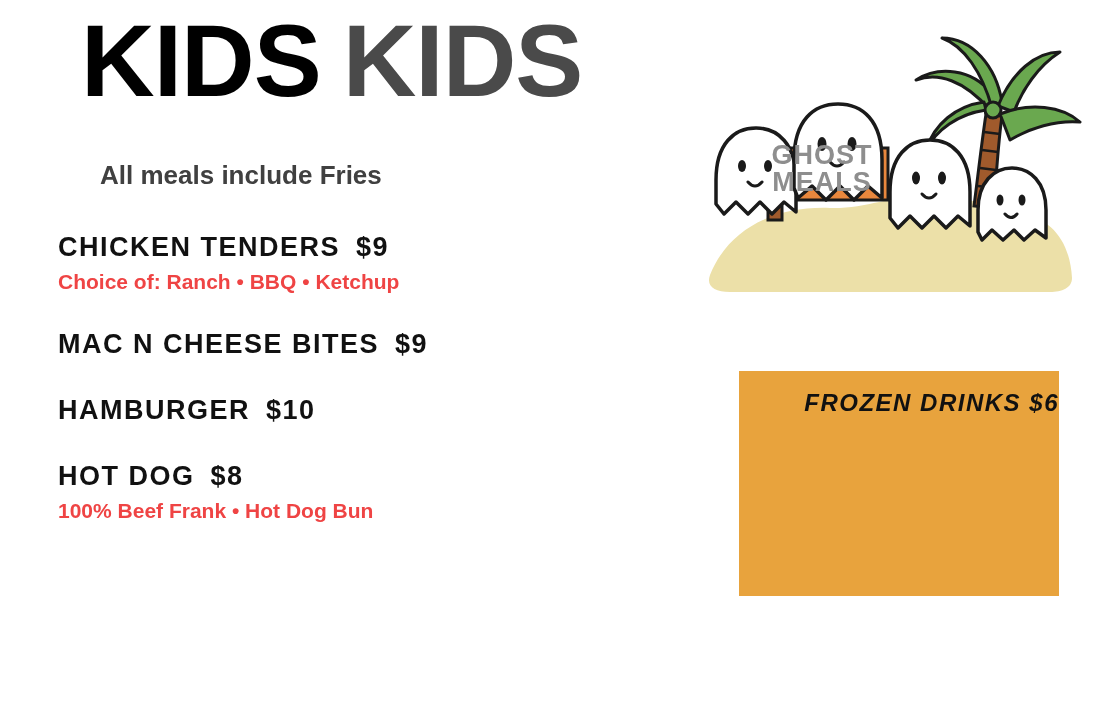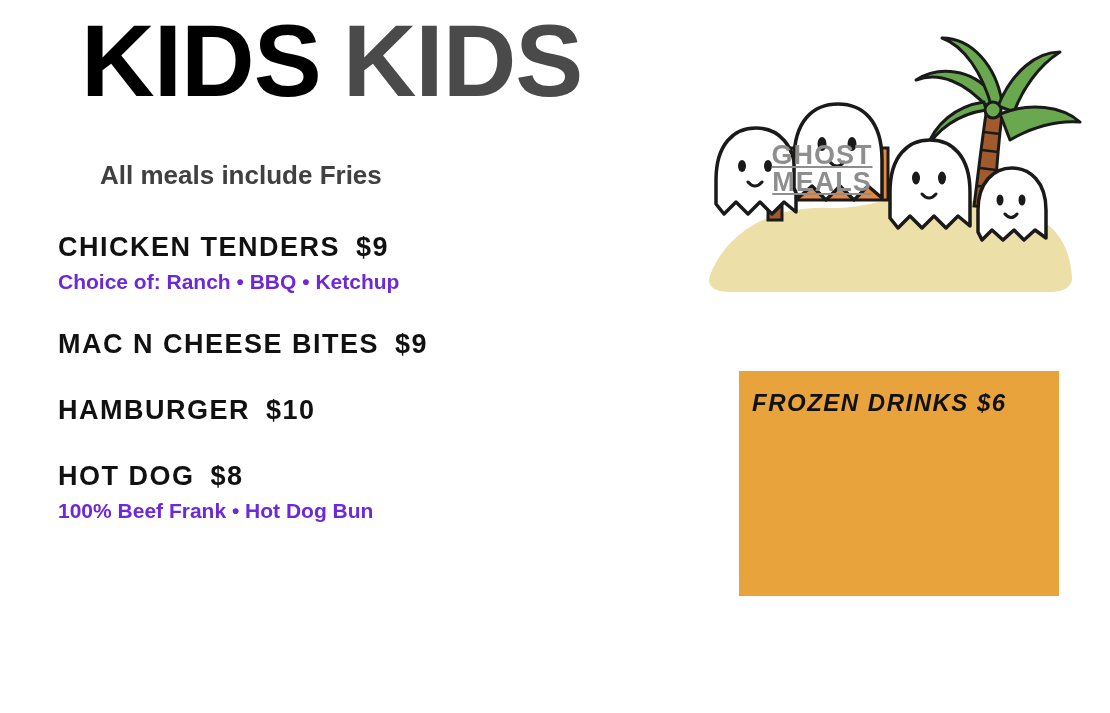--- a/index.html
+++ b/index.html
@@ -53,42 +53,42 @@
     font-weight: bold;
     letter-spacing: 1.5px;
     color: #111111;
     white-space: nowrap;
     margin-bottom: 7px;
   }
   .item-head .price { margin-left: 16px; }
   .item-desc {
     font-size: 21px;
     font-weight: bold;
-    color: #6d28d9;
+    color: #ef4444;
     white-space: nowrap;
   }
 
   
   .drinks-box {
     position: absolute;
     left: 739px;
     top: 371px;
     width: 320px;
     height: 225px;
     background: #e8a33d;
     box-sizing: border-box;
     padding: 18px 0 0 0;
   }
   .drinks-title {
     font-size: 24px;
     font-weight: bold;
     font-style: italic;
     letter-spacing: 1.5px;
     color: #111111;
-    text-align: left;
+    text-align: right;
     white-space: nowrap;
     padding-left: 13px;
   }
   .drinks-list {
     margin: 16px 0 0 0;
     padding: 0 0 0 74px;
     list-style: none;
   }
   .drinks-list li {
     font-size: 22px;
@@ -123,21 +123,20 @@
     left: 762px;
     top: 142px;
     width: 120px;
     text-align: center;
     font-size: 27px;
     font-weight: bold;
     color: #8e8e8e;
     line-height: 1.0;
     letter-spacing: 1px;
     pointer-events: none;
-    text-decoration: underline;
   }
 </style>
 </head>
 <body>
 
 <div class="title">
   <span class="kids">KIDS</span><span class="meals">KIDS</span>
 </div>
 
 <div class="subtitle">All meals include Fries</div>

